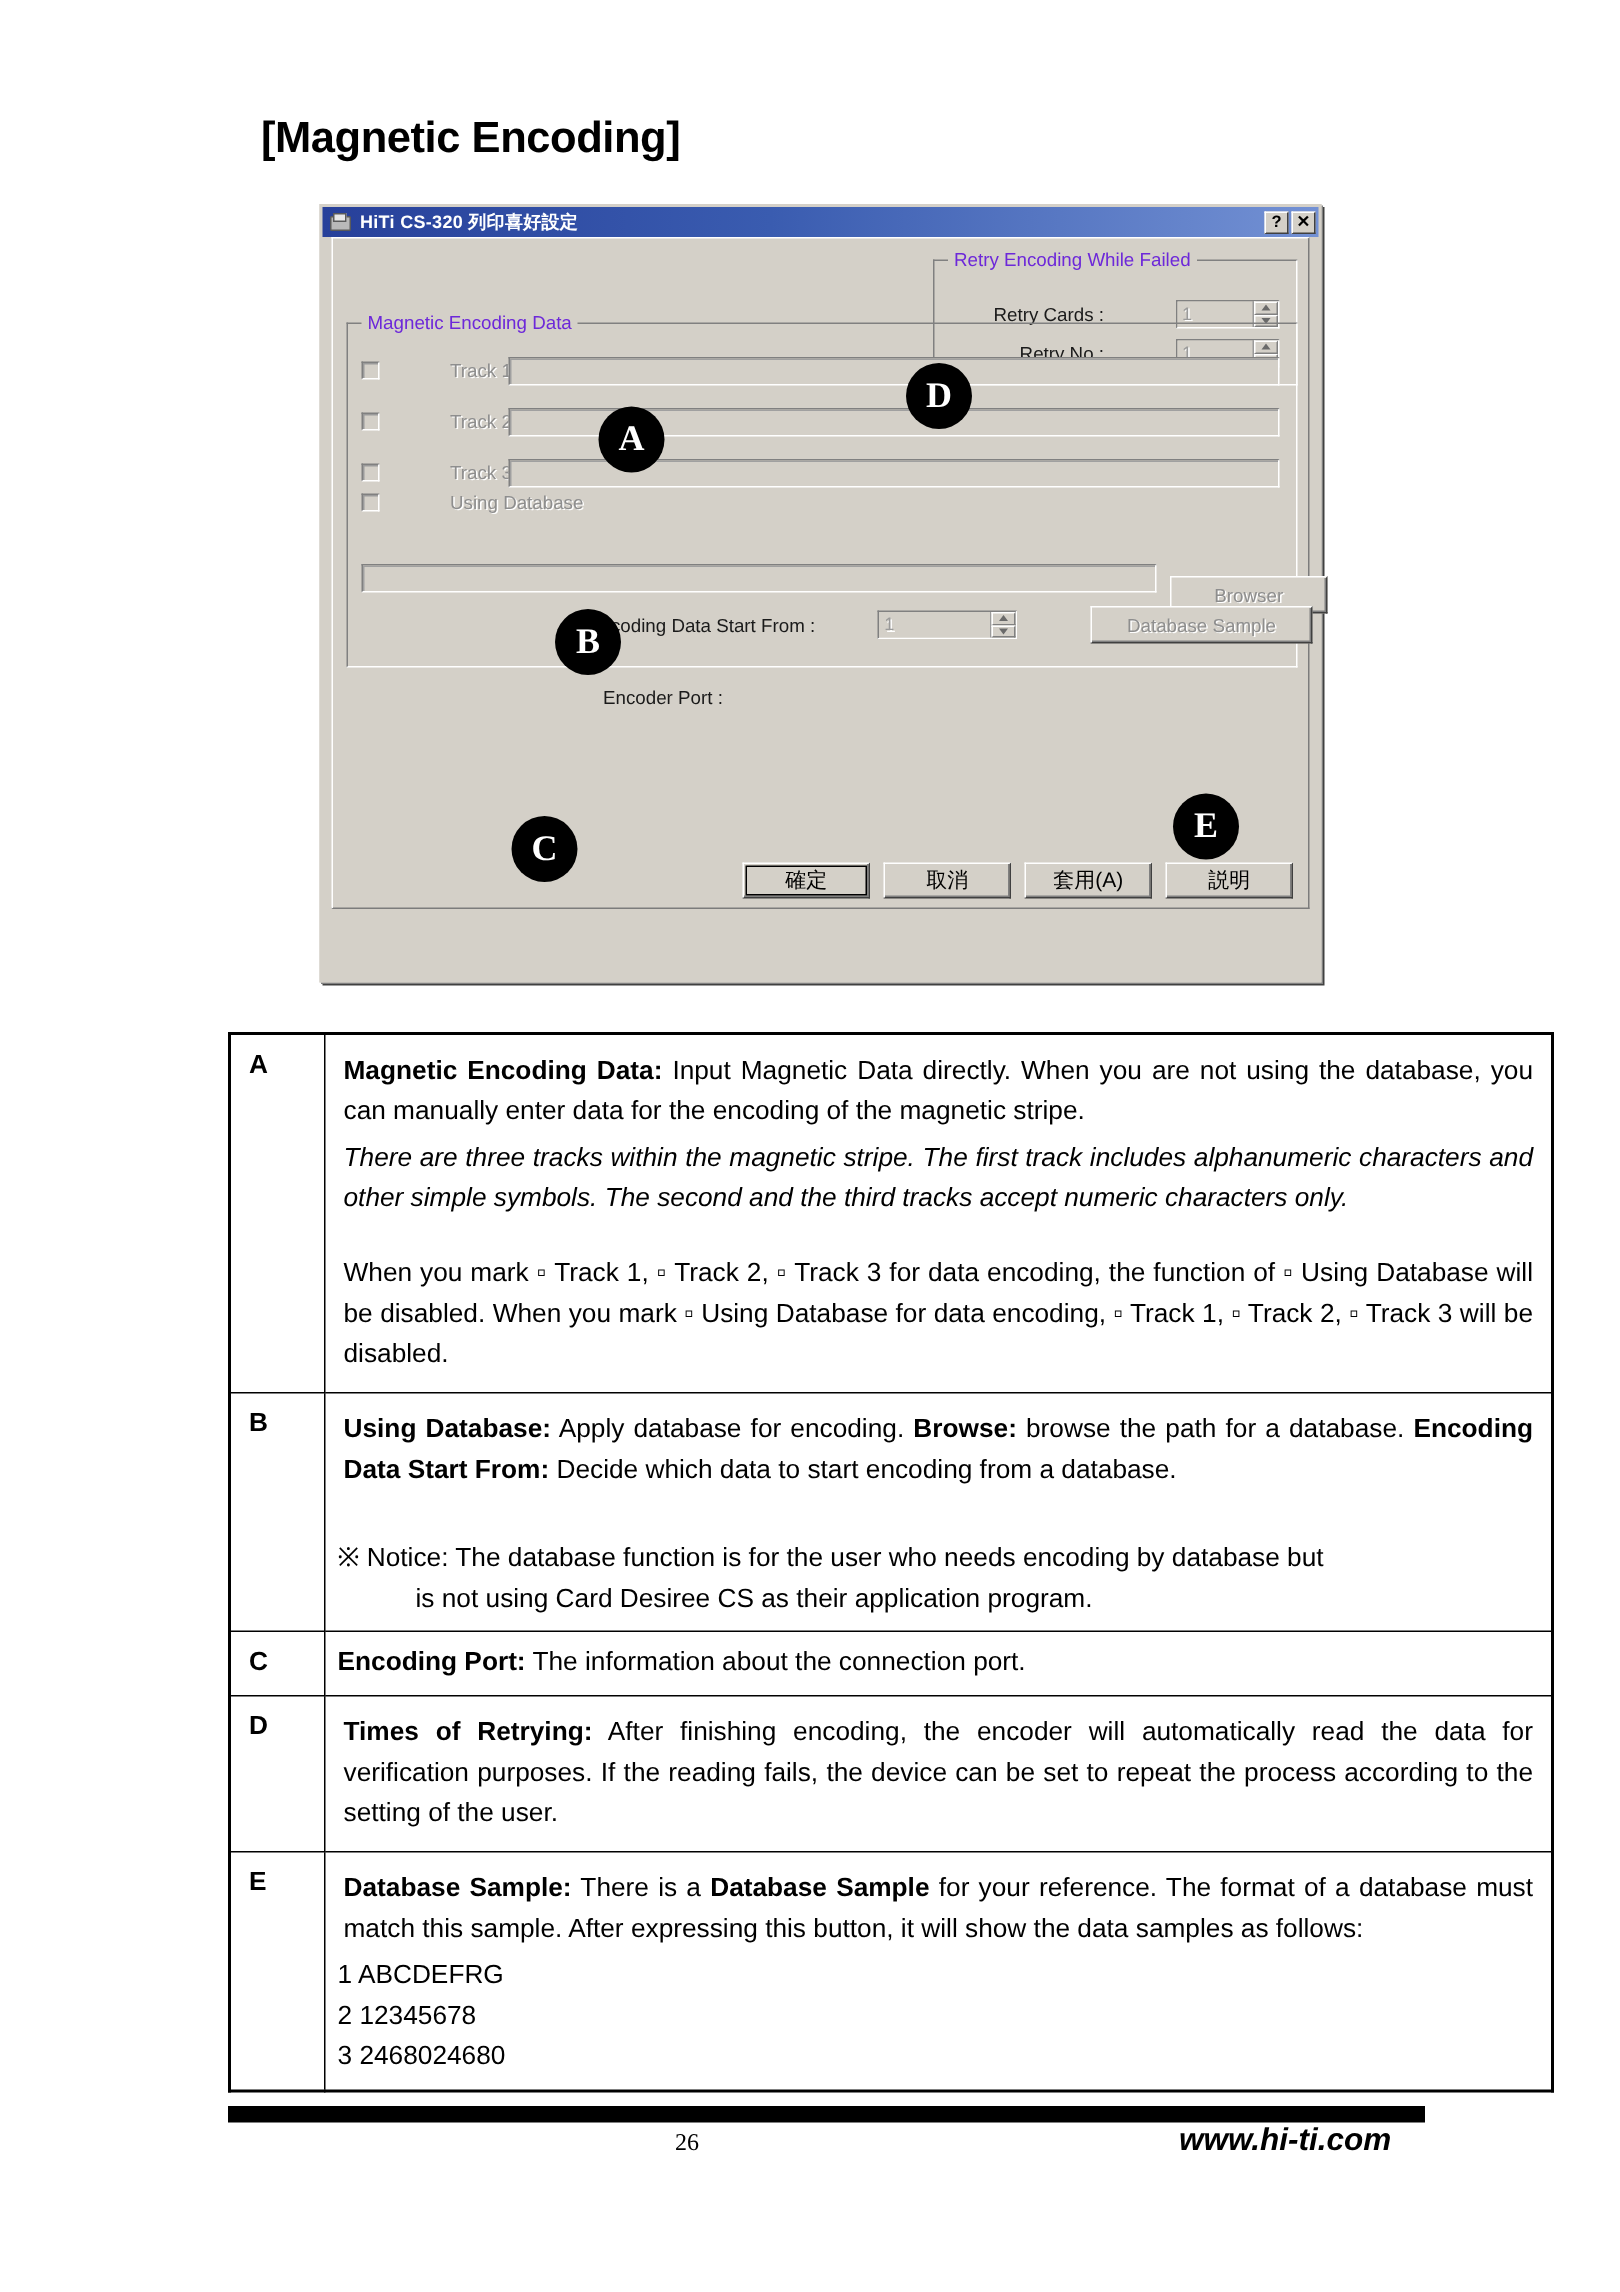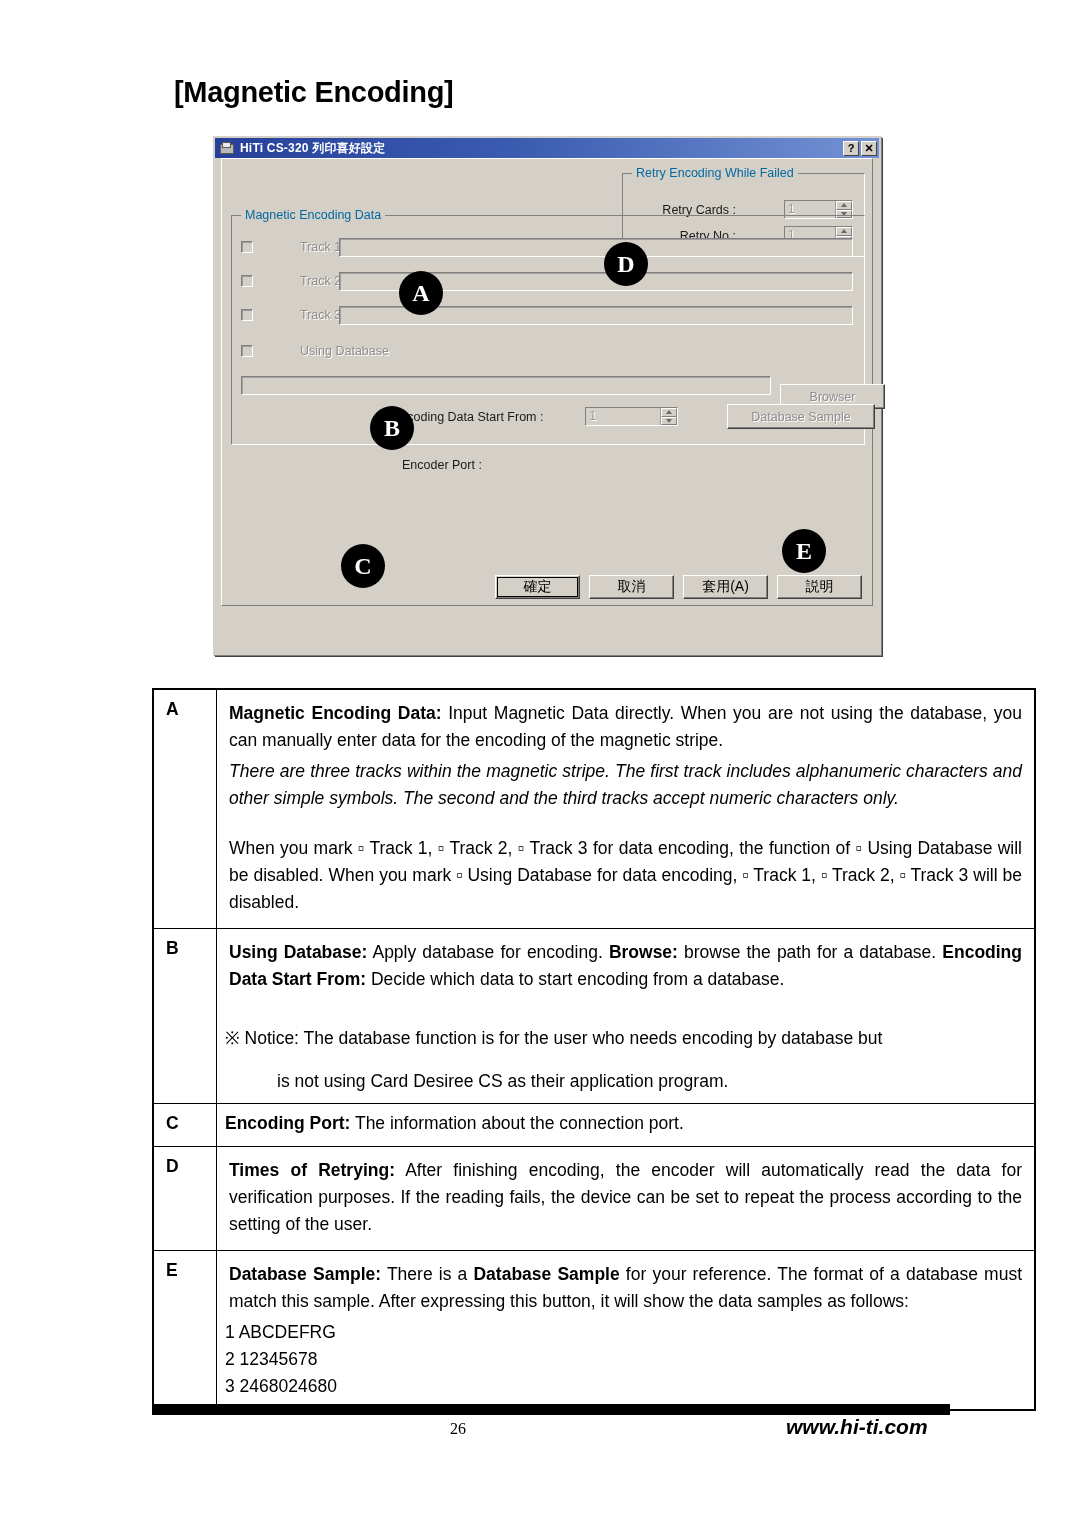--- a/index.html
+++ b/index.html
@@ -153,21 +153,21 @@
   }
   .groupbox > .gb-title {
     position: absolute;
     top: -8px;
     left: 9px;
     background: #d4d0c8;
     padding: 0 4px;
     font-size: 12.5px;
     line-height: 14px;
     white-space: nowrap;
-    color: #0369a1;
+    color: #6d28d9;
   }
 
   #grp-retry { left: 400px; top: 14px; width: 243px; height: 84px; }
   #grp-magdata { left: 9px; top: 56px; width: 634px; height: 230px; }
 
   .row { position: absolute; display: flex; align-items: center; gap: 40px; }
   .lbl { font-size: 12.5px; color: #1a1a1a; white-space: nowrap; }
   .lbl.dim { color: #8e8e8e; text-shadow: 1px 1px 0 #fff; }
 
   
@@ -316,21 +316,21 @@
     text-align: left;
     font-weight: bold;
     padding-left: 12px;
   }
   .p-just { text-align: justify; text-align-last: left; margin: 4px; }
   .p-just.italic { font-style: italic; }
   .p-plain { margin: 0; }
   .b { font-weight: bold; }
   .spacer { height: 14px; }
   .notice-ind { display: block; padding-left: 0; }
-  .notice-line2 { display: block; padding-left: 52px; margin-top: 16px; }
+  .notice-line2 { display: block; padding-left: 52px; }
 
   
   .footer-bar {
     position: absolute;
     left: 152px;
     top: 1404px;
     width: 798px;
     height: 11px;
     background: #000;
   }
@@ -412,21 +412,21 @@
         <span class="lbl dim" style="width:70px;">Track 2</span>
       </div>
       <div class="tinput" style="position:absolute; left:107px; top:56px; width:514px;"></div>
 
       <div class="row" style="left:9px; top:92px;">
         <span class="cbx"></span>
         <span class="lbl dim" style="width:70px;">Track 3</span>
       </div>
       <div class="tinput" style="position:absolute; left:107px; top:90px; width:514px;"></div>
 
-      <div class="row" style="left:9px; top:128px;">
+      <div class="row" style="left:9px; top:112px;">
         <span class="cbx"></span>
         <span class="lbl dim">Using Database</span>
       </div>
 
       <div class="tinput" style="position:absolute; left:9px; top:160px; width:530px;"></div>
       <div class="pbtn" style="position:absolute; left:548px; top:157px; width:105px; height:25px;margin-top:11px;">Browser</div>
 
       <div class="row" style="left:160px; top:191px;">
         <span class="lbl" style="margin-right:2px;">Encoding Data Start From :</span>
         <span class="spin">

